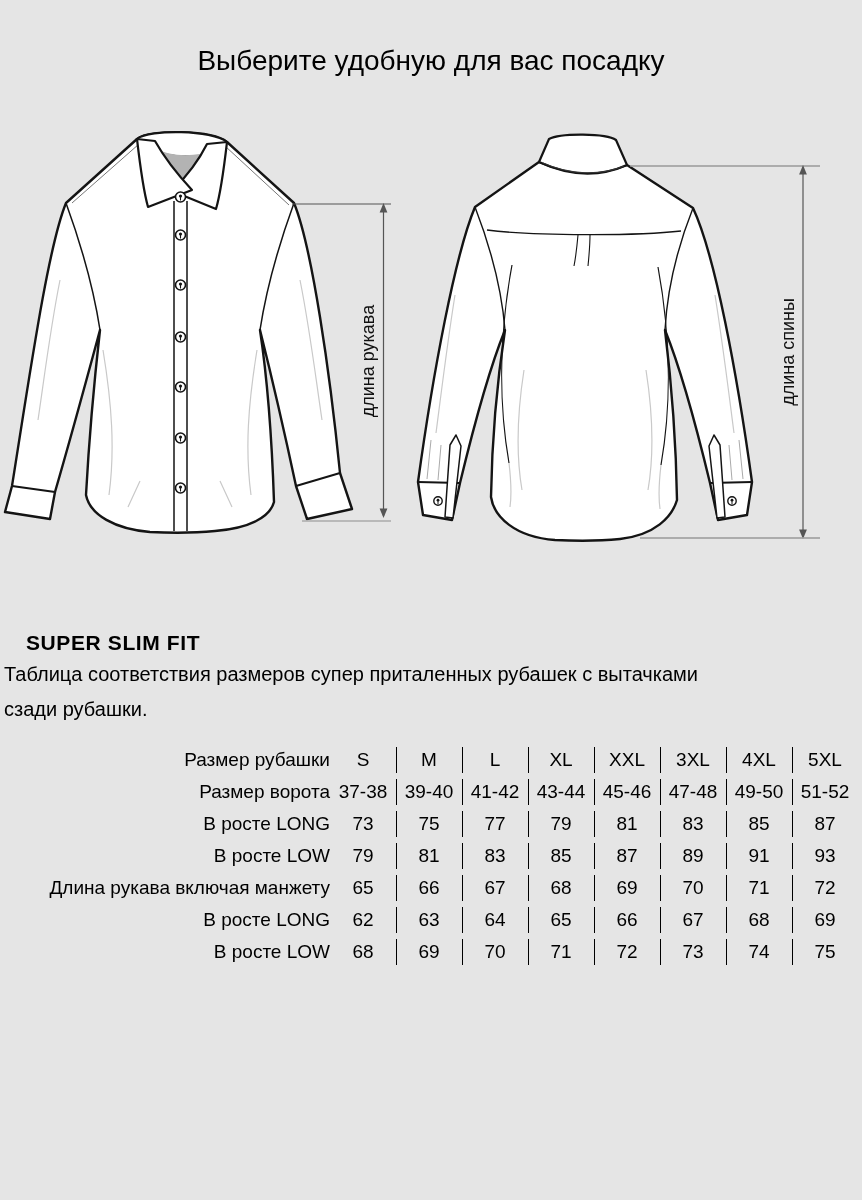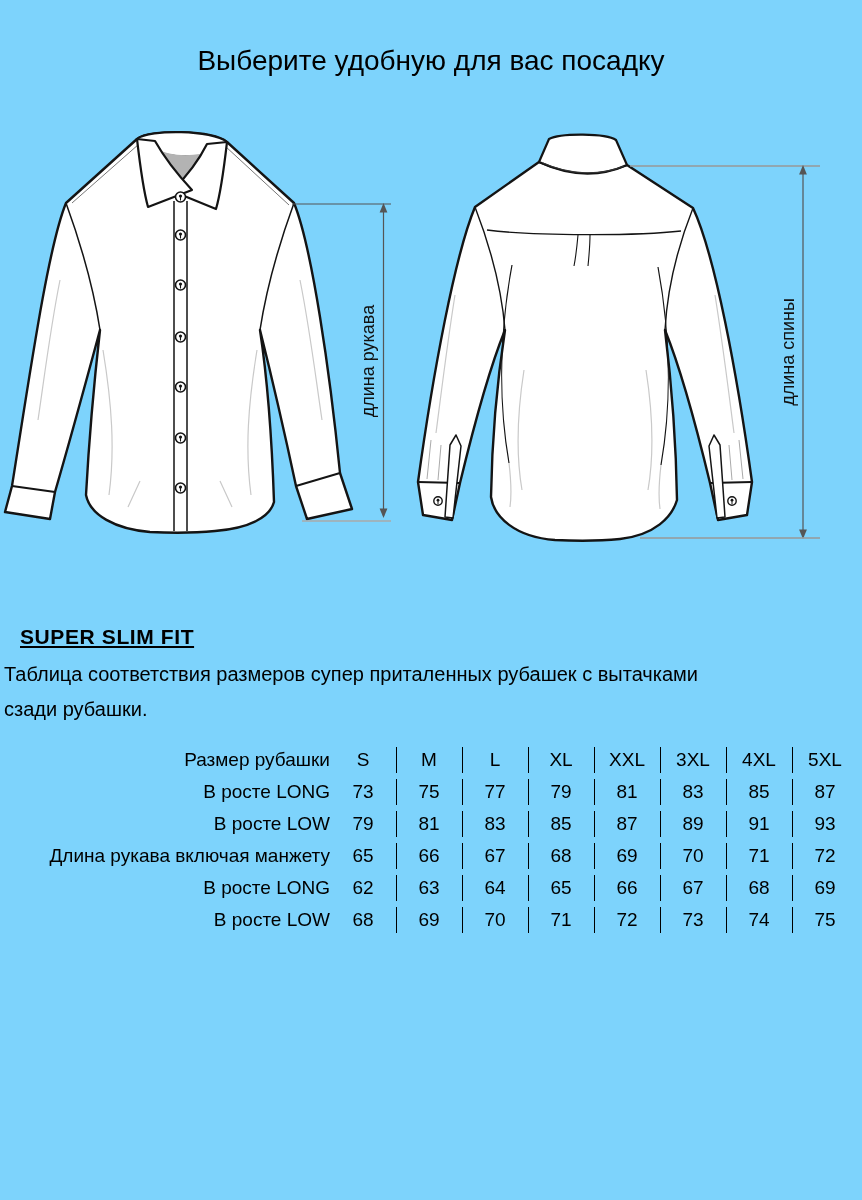--- a/index.html
+++ b/index.html
@@ -1,28 +1,28 @@
 <!DOCTYPE html>
 <html><head>
 <meta charset="utf-8">
 <style>
   html,body { margin:0; padding:0; background:#fff; }
   .page {
-    position:relative; width:862px; height:1200px; background:#7dd3fc;
+    position:relative; width:862px; height:1200px; background:#e5e5e5;
     font-family:"Liberation Sans", sans-serif; color:#000; overflow:hidden;
   }
   .title {
     position:absolute; top:46px; left:0; width:100%;
     margin:0; text-align:center; font-size:28px; font-weight:400; line-height:30px;
   }
   .diagram { position:absolute; top:115px; left:0; }
   .diagram text { font-family:"Liberation Sans", sans-serif; font-size:18px; fill:#111; }
   .heading {
-    position:absolute; top:615px; left:10px; margin:10px;
-    font-size:21px; font-weight:bold; letter-spacing:.6px;text-decoration:underline;
+    position:absolute; top:615px; left:10px; margin:16px;
+    font-size:21px; font-weight:bold; letter-spacing:.6px;
   }
   .desc {
     position:absolute; top:657px; left:4px; width:820px;
     font-size:20px; line-height:35px;
   }
   table.sizes {
     position:absolute; top:744px; left:10px; width:848px;
     border-collapse:collapse; table-layout:fixed; font-size:19px;
   }
   table.sizes td { height:32px; padding:0; vertical-align:middle; white-space:nowrap; }
@@ -165,20 +165,31 @@
         <td class="lbl">Размер рубашки</td>
       <td class="val">S</td>
           <td class="val">M</td>
           <td class="val">L</td>
           <td class="val">XL</td>
           <td class="val">XXL</td>
           <td class="val">3XL</td>
           <td class="val">4XL</td>
           <td class="val">5XL</td>
         </tr>
+    <tr>
+          <td class="lbl">Размер ворота</td>
+          <td class="val">37-38</td>
+          <td class="val">39-40</td>
+          <td class="val">41-42</td>
+          <td class="val">43-44</td>
+          <td class="val">45-46</td>
+          <td class="val">47-48</td>
+          <td class="val">49-50</td>
+          <td class="val">51-52</td>
+        </tr>
         <tr>
           <td class="lbl">В росте LONG</td>
           <td class="val">73</td>
           <td class="val">75</td>
           <td class="val">77</td>
           <td class="val">79</td>
           <td class="val">81</td>
           <td class="val">83</td>
           <td class="val">85</td>
           <td class="val">87</td>

